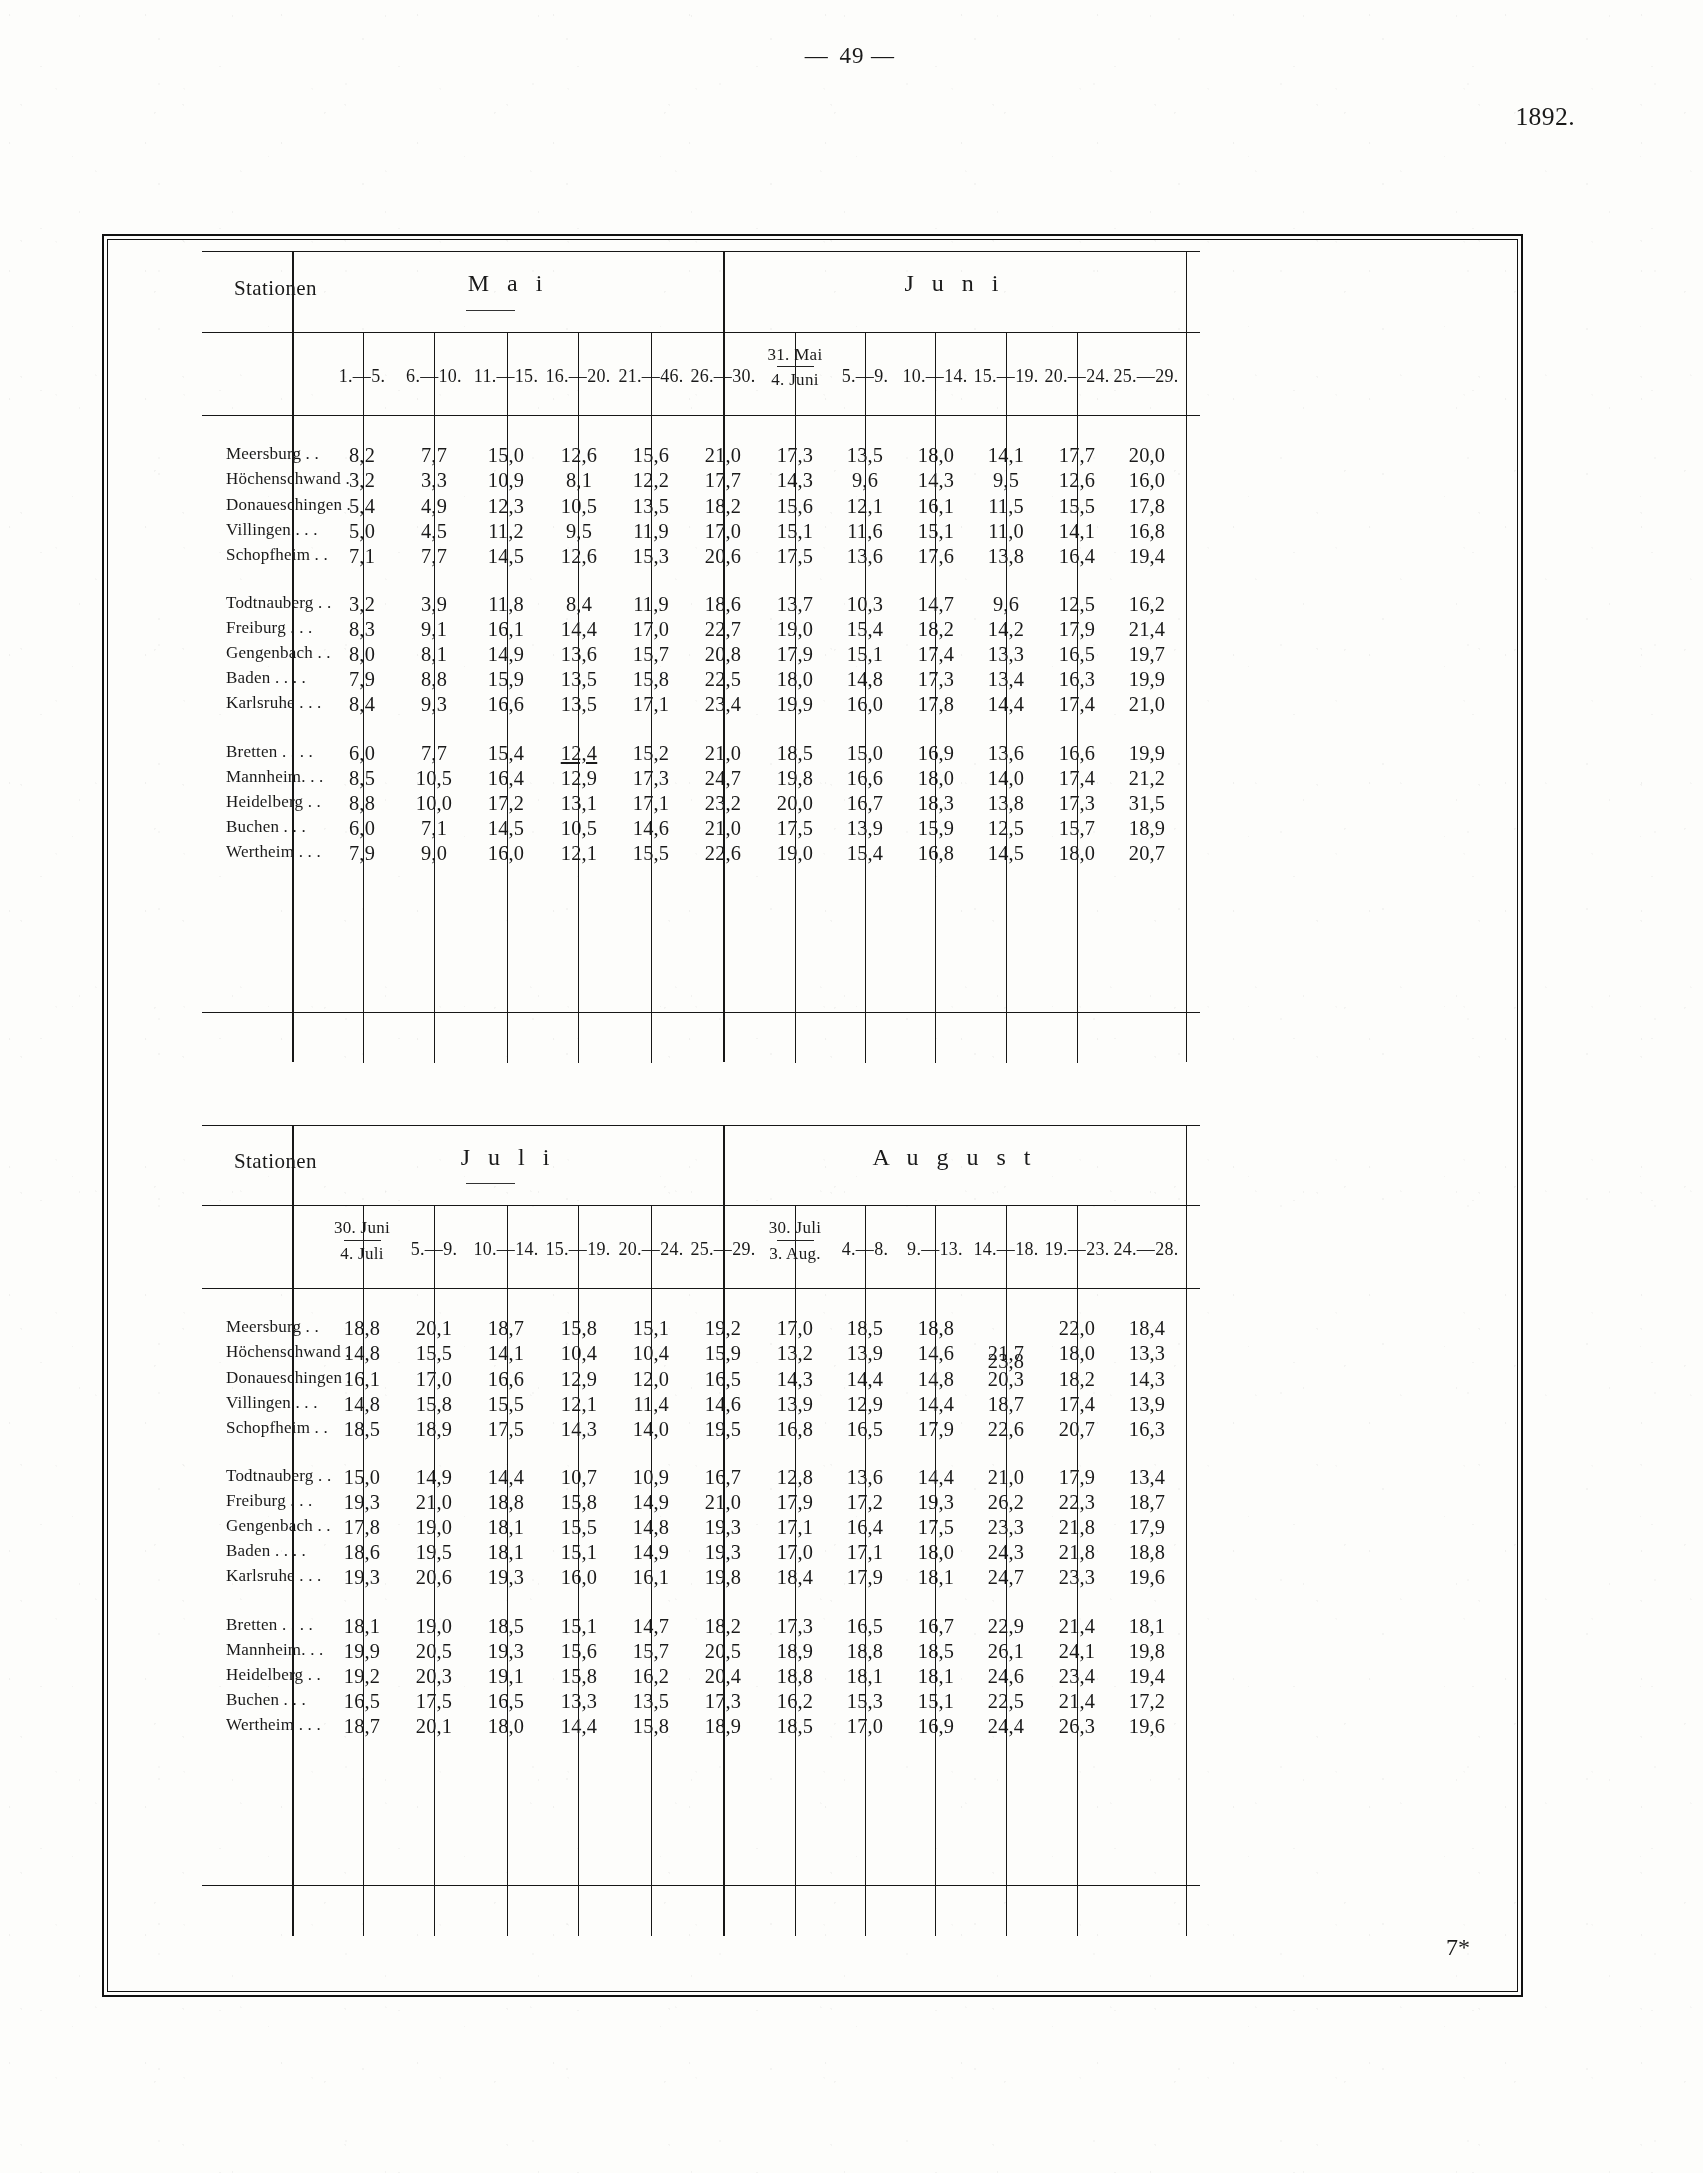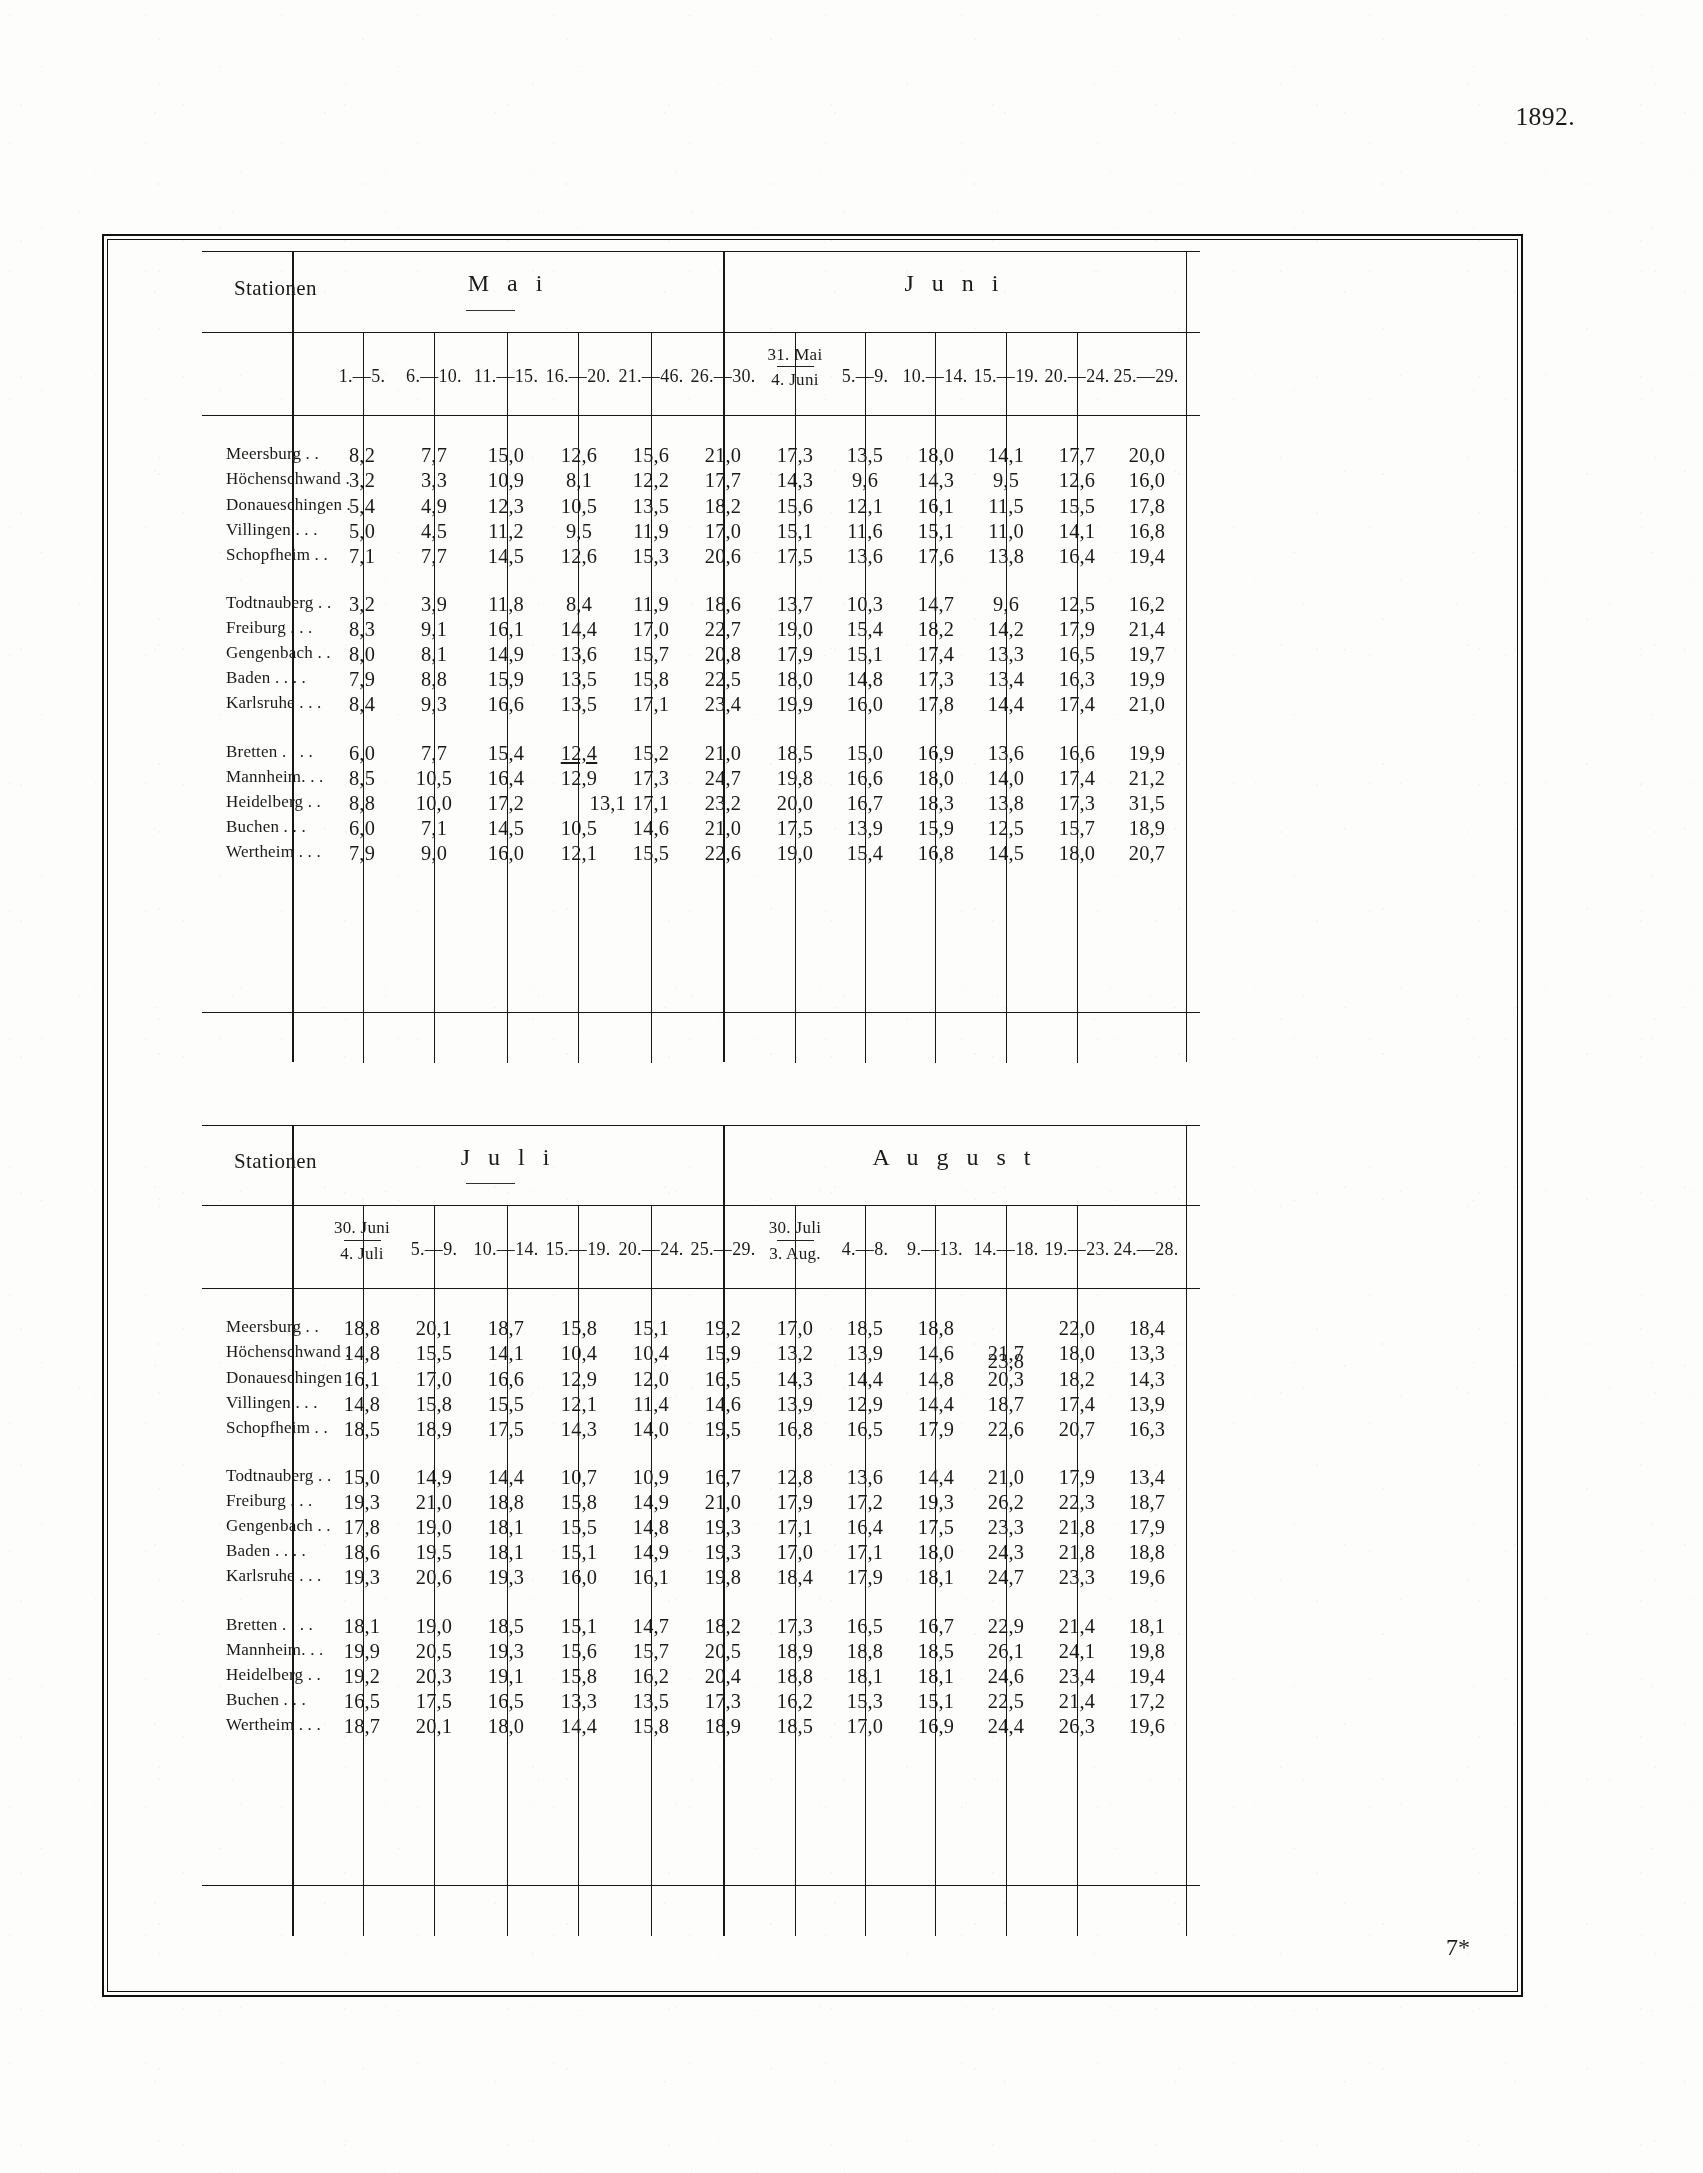--- a/index.html
+++ b/index.html
@@ -150,20 +150,25 @@
     bottom: 34px;
     font-size: 24px;
   }
 </style>
 </head>
 <body>
 
 <div class="page">
   <div class="speckle"></div>
 
+  <div class="folio">
+    <span class="dash">—</span>
+    <span>49</span>
+    <span class="dash">—</span>
+  </div>
 
   <div class="year">1892.</div>
 
   <div class="frame">
     <div id="blocks-root">
         <div class="block" style="top: 8.5px; height: 865px;">
           <div class="hline" style="top: 6.8px; left: 98px; width: 998px;"></div>
           <div class="hline" style="top: 87px; left: 98px; width: 998px;"></div>
           <div class="hline" style="top: 170px; left: 98px; width: 998px;"></div>
           <div class="hline" style="top: 767px; left: 98px; width: 998px;"></div>
@@ -376,21 +381,21 @@
           <div class="cell" style="left: 644px; width: 94px; top: 522px;">19,8</div>
           <div class="cell" style="left: 714px; width: 94px; top: 522px;">16,6</div>
           <div class="cell" style="left: 785px; width: 94px; top: 522px;">18,0</div>
           <div class="cell" style="left: 855px; width: 94px; top: 522px;">14,0</div>
           <div class="cell" style="left: 926px; width: 94px; top: 522px;">17,4</div>
           <div class="cell" style="left: 996px; width: 94px; top: 522px;">21,2</div>
           <div class="rowlabel" style="left: 122px; top: 547px;">Heidelberg  . .</div>
           <div class="cell" style="left: 211px; width: 94px; top: 547px;">8,8</div>
           <div class="cell" style="left: 283px; width: 94px; top: 547px;">10,0</div>
           <div class="cell" style="left: 355px; width: 94px; top: 547px;">17,2</div>
-          <div class="cell" style="left: 428px; width: 94px; top: 547px; text-align: right;">13,1</div>
+          <div class="cell" style="left: 428px; width: 94px; top: 547px;">13,1</div>
           <div class="cell" style="left: 500px; width: 94px; top: 547px;">17,1</div>
           <div class="cell" style="left: 572px; width: 94px; top: 547px;">23,2</div>
           <div class="cell" style="left: 644px; width: 94px; top: 547px;">20,0</div>
           <div class="cell" style="left: 714px; width: 94px; top: 547px;">16,7</div>
           <div class="cell" style="left: 785px; width: 94px; top: 547px;">18,3</div>
           <div class="cell" style="left: 855px; width: 94px; top: 547px;">13,8</div>
           <div class="cell" style="left: 926px; width: 94px; top: 547px;">17,3</div>
           <div class="cell" style="left: 996px; width: 94px; top: 547px;">31,5</div>
           <div class="rowlabel" style="left: 122px; top: 572px;">Buchen  .  .  .</div>
           <div class="cell" style="left: 211px; width: 94px; top: 572px;">6,0</div>

